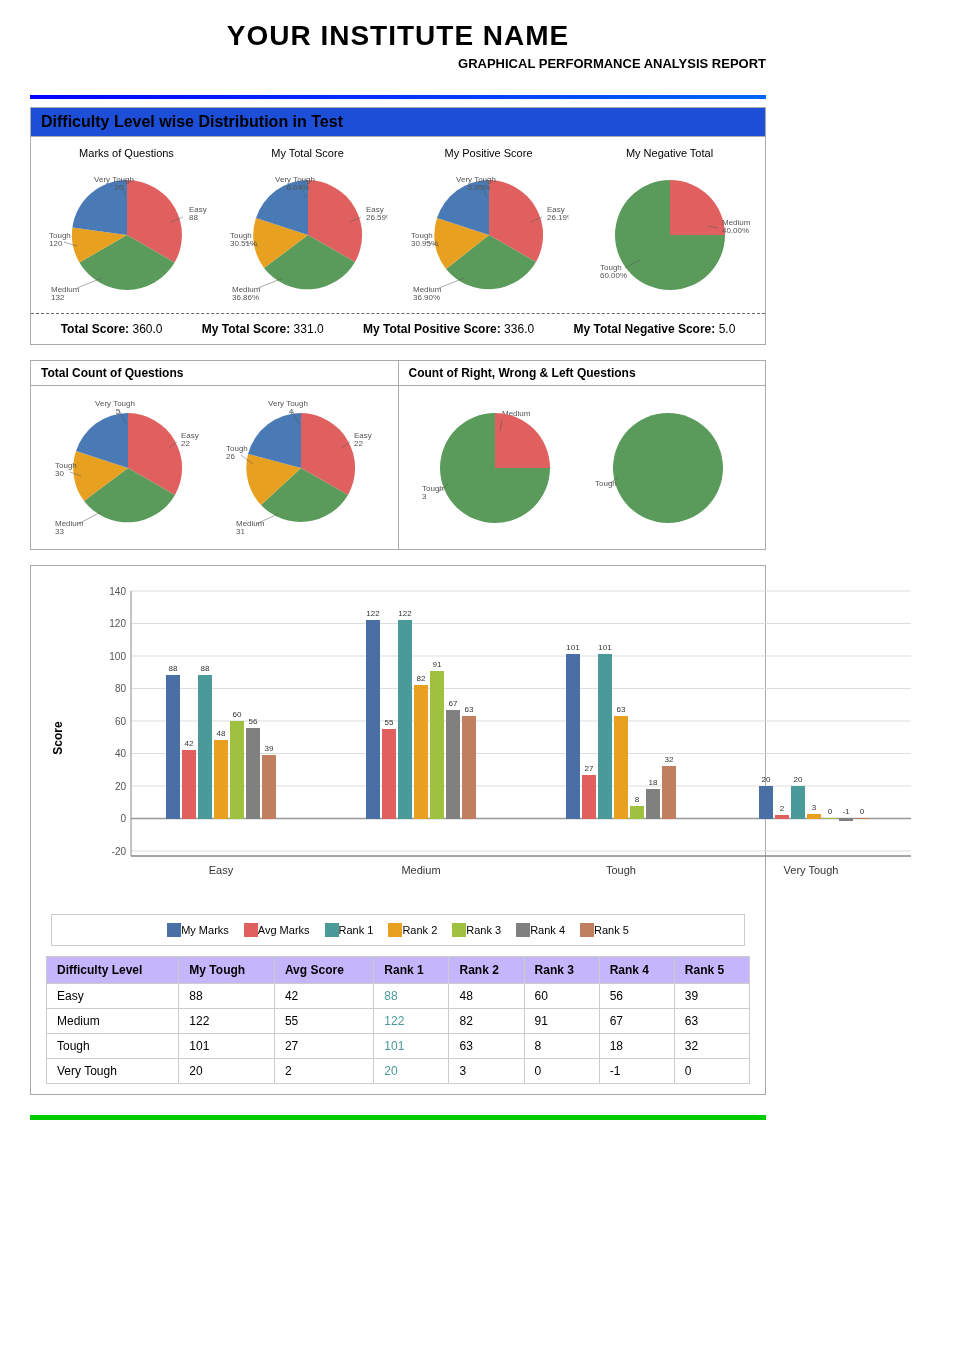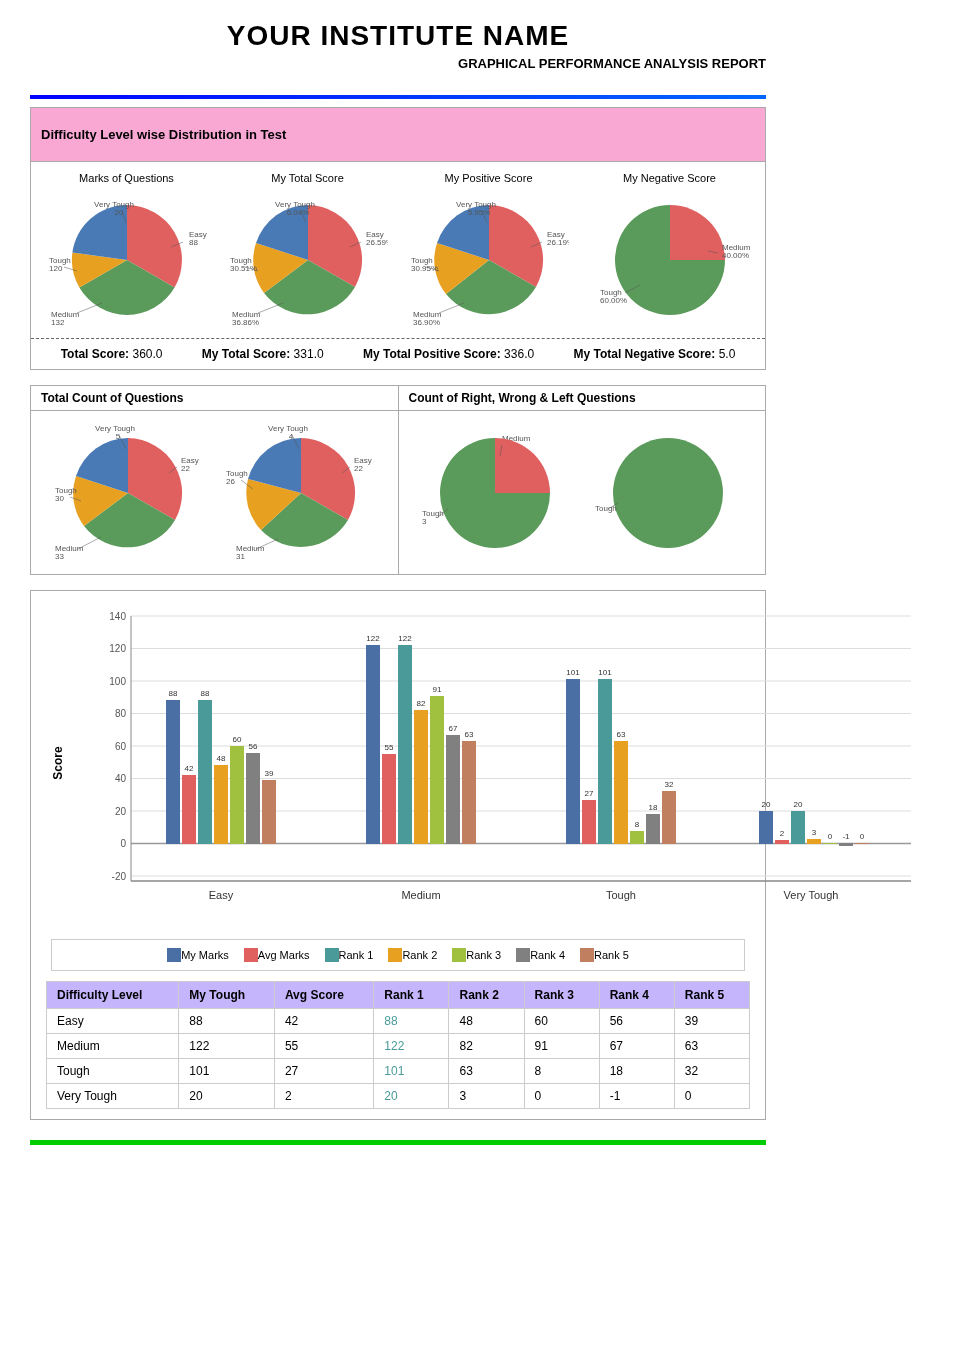--- a/index.html
+++ b/index.html
@@ -6,25 +6,25 @@
     body { font-family: Arial, sans-serif; background: #fff; width: 963px; min-height: 1360px; font-size: 12px; color: #000; }
     
     .page { width: 796px; padding: 20px 30px; }
     
     .institute-title { text-align: center; font-size: 28px; font-weight: bold; letter-spacing: 1px; margin-bottom: 4px; }
     .report-subtitle { text-align: right; font-size: 13px; font-weight: bold; color: #000; margin-bottom: 24px; }
     
     .blue-line { height: 4px; background: linear-gradient(to right, #00f, #0066ff); margin-bottom: 0; }
     
     .section-header {
-      background: #f9a8d4;
+      background: #1d4ed8;
       border: 1px solid #999;
-      padding: 19px 10px;
+      padding: 5px 10px;
       font-weight: bold;
-      font-size: 13px;
+      font-size: 16px;
       margin-bottom: 8px;
     }
     
     .section-block { border: 1px solid #aaa; margin-bottom: 15px; }
     .section-block .section-header { margin-bottom: 0; border: none; border-bottom: 1px solid #aaa; }
     
     .charts-row { display: flex; justify-content: space-around; align-items: center; padding: 10px 5px; }
     .chart-item { text-align: center; flex: 1; }
     .chart-label { font-size: 11px; font-weight: normal; margin-bottom: 11px; }
     
@@ -134,21 +134,21 @@
           <text x="2" y="68" font-size="8" text-anchor="start" fill="#555">Tough</text>
           <text x="2" y="76" font-size="8" text-anchor="start" fill="#555">30.95%</text>
           <line x1="73" y1="16" x2="78" y2="28" stroke="#555" stroke-width="0.5"></line>
           <line x1="133" y1="47" x2="122" y2="52" stroke="#555" stroke-width="0.5"></line>
           <line x1="30" y1="118" x2="55" y2="108" stroke="#555" stroke-width="0.5"></line>
           <line x1="17" y1="72" x2="30" y2="76" stroke="#555" stroke-width="0.5"></line>
         </svg>
       </div>
 
       <div class="chart-item">
-        <div class="chart-label">My Negative Score</div>
+        <div class="chart-label">My Negative Total</div>
         <svg width="160" height="130" viewBox="0 0 160 130">
           <g transform="translate(80,65)">
 
             <path d="M0,0 L0,-55 A55,55 0 0,1 55,0 Z" fill="#e06060"></path>
             <path d="M0,0 L55,0 A55,55 0 1,1 0,-55 Z" fill="#5a9a5a"></path>
           </g>
           <text x="132" y="55" font-size="8" text-anchor="start" fill="#555">Medium</text>
           <text x="132" y="63" font-size="8" text-anchor="start" fill="#555">40.00%</text>
           <text x="10" y="100" font-size="8" text-anchor="start" fill="#555">Tough</text>
           <text x="10" y="108" font-size="8" text-anchor="start" fill="#555">60.00%</text>

